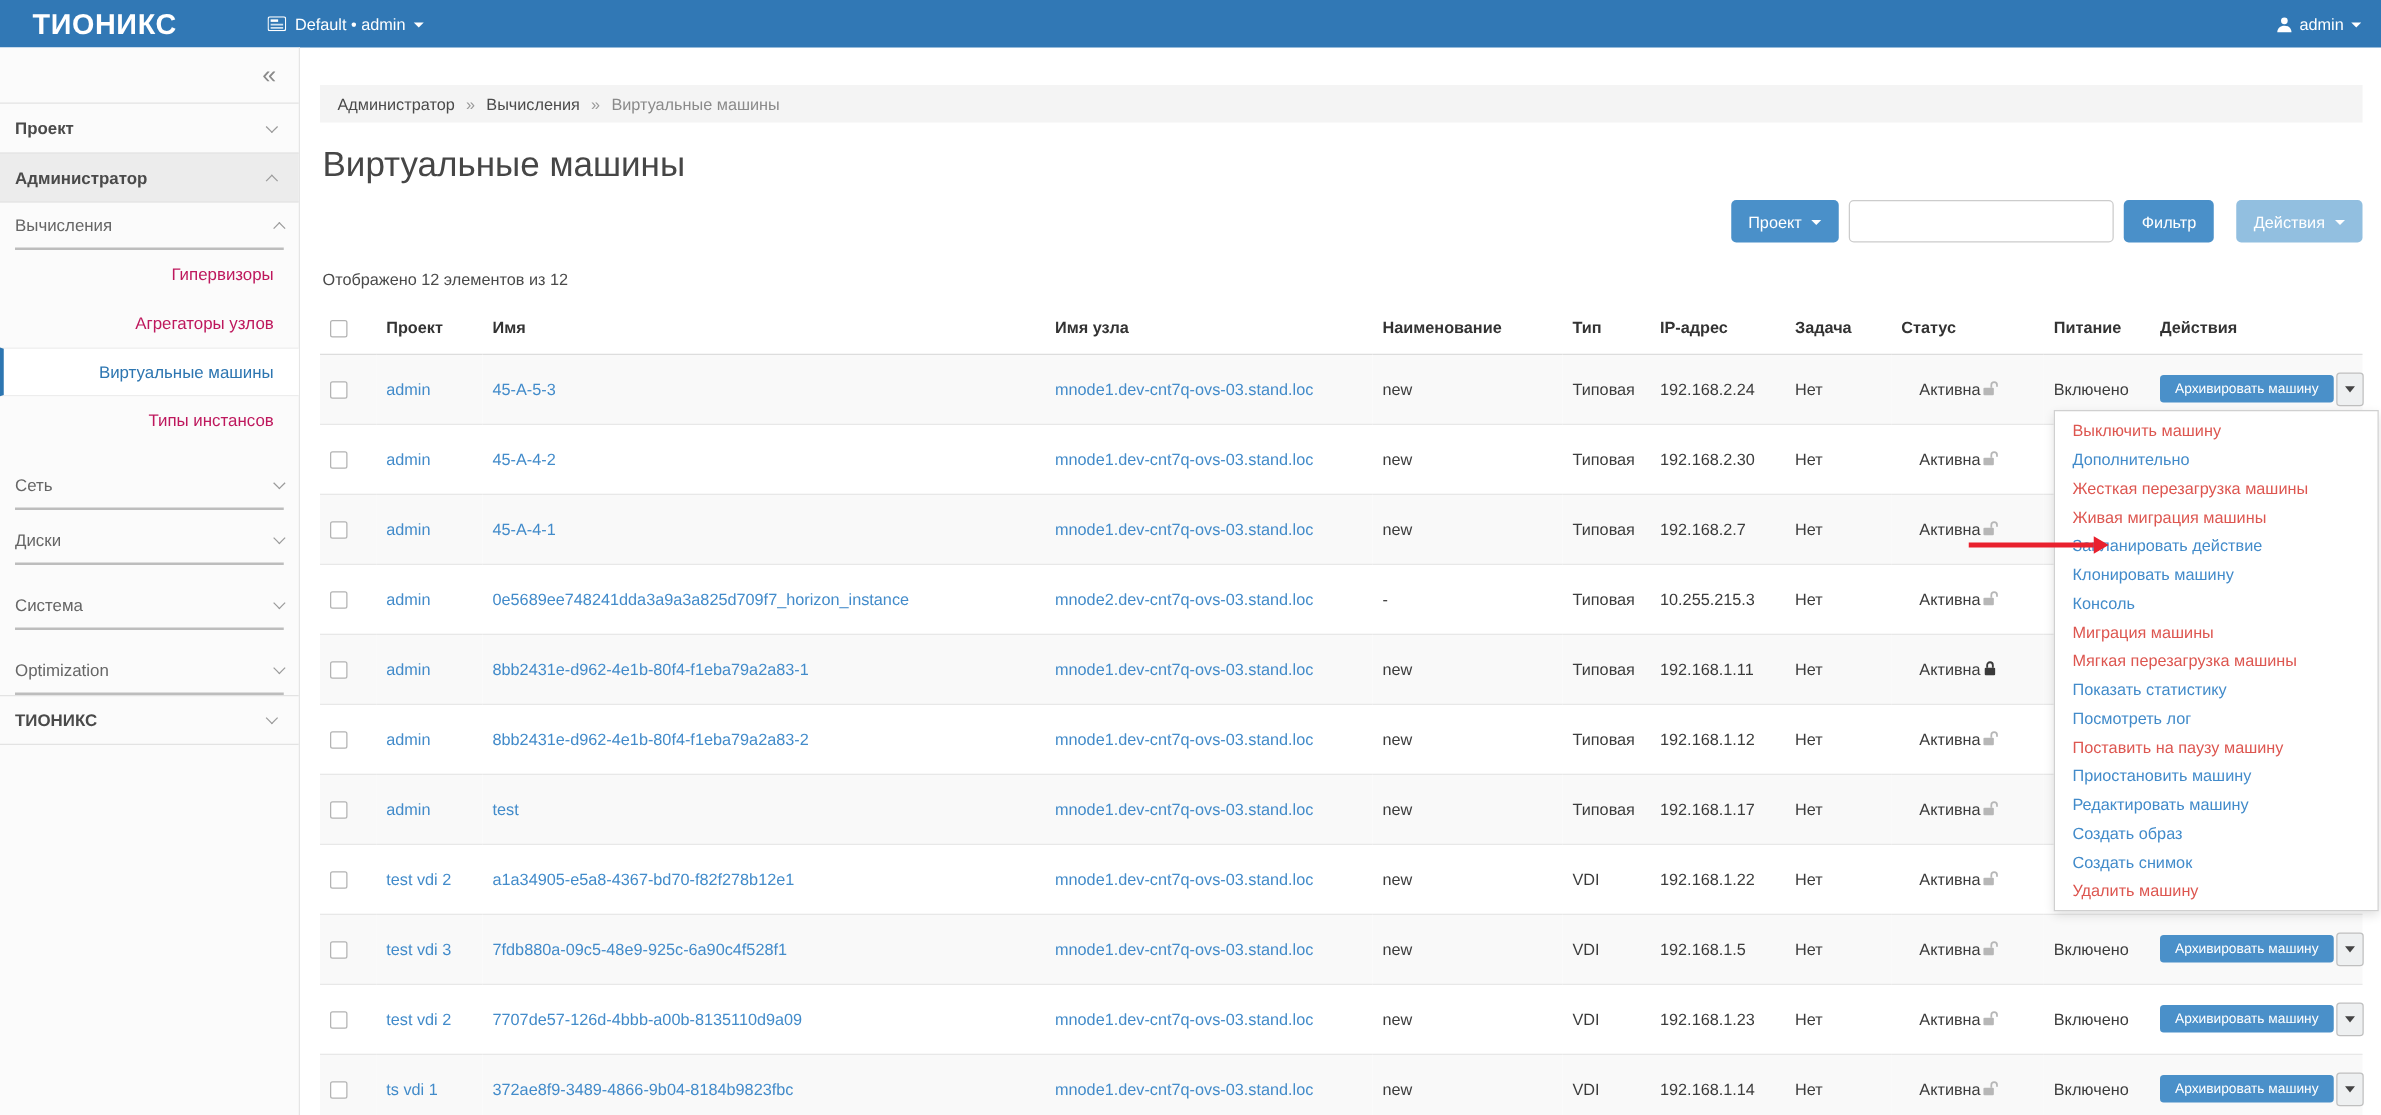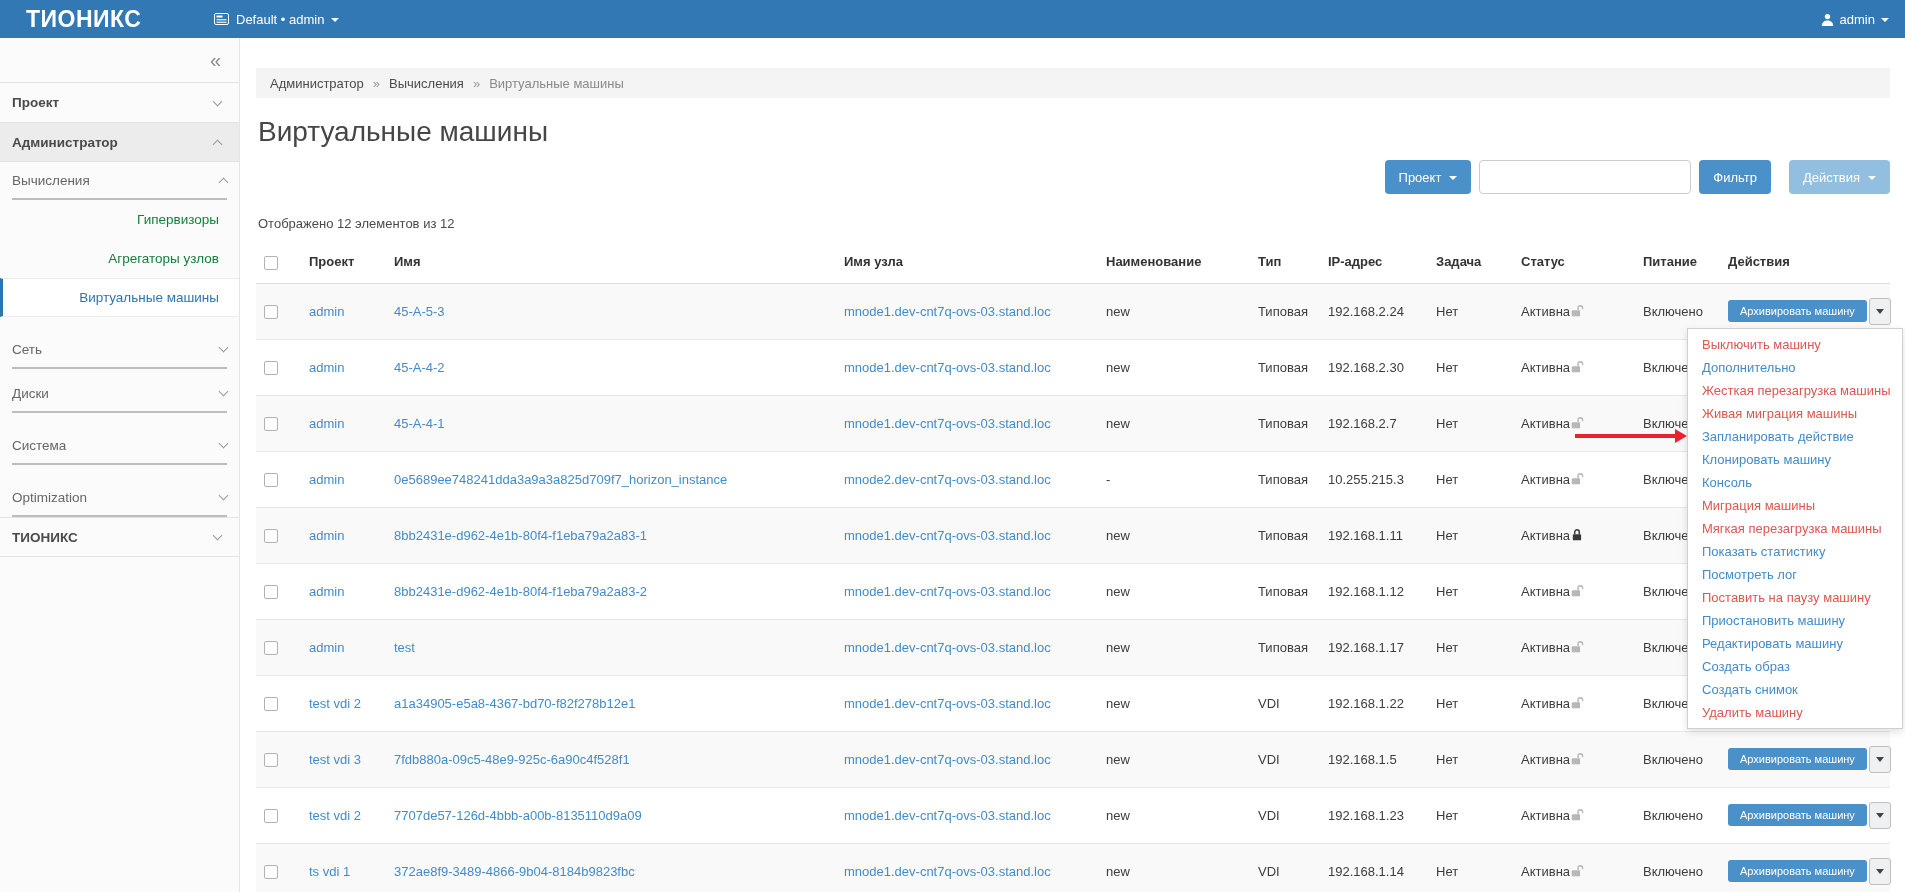--- a/index.html
+++ b/index.html
@@ -32,21 +32,21 @@
   }
   .side-panel.current { background:#ececec; border-bottom:1px solid #e3e3e3; }
   .side-overview { height:40px; display:flex; align-items:center; justify-content:flex-end; padding-right:20px; cursor:pointer; color:#555; }
   .side-subheader {
     height:38px; margin:0 12px; display:flex; align-items:center; justify-content:space-between;
     border-bottom:2px solid #bdbdbd; color:#666; cursor:pointer;
   }
   .side-links { display:flex; flex-direction:column; }
   .side-link {
     height:39px; display:flex; align-items:center; justify-content:flex-end;
-    padding-right:20px; color:#15803d; cursor:pointer;
+    padding-right:20px; color:#be185d; cursor:pointer;
   }
   .side-link.active {
     background:#fff; color:#2d76b1; border-left:3px solid #2d76b1;
     border-top:1px solid #ededed; border-bottom:1px solid #ededed;
   }
   .chev { display:inline-block; width:7px; height:7px; border-right:1.5px solid #9a9a9a; border-bottom:1.5px solid #9a9a9a; transform:rotate(45deg); margin-top:-3px; }
   .chev.up { transform:rotate(-135deg); margin-top:4px; }
   
   .main { position:absolute; left:241px; top:38px; right:0; bottom:0; padding:0 15px; }
   .breadcrumb {
@@ -69,35 +69,35 @@
   .count-line { font-size:13px; color:#4a4a4a; margin:22px 0 10px 2px; }
   
   table.vm-table { width:100%; border-collapse:collapse; font-size:13px; color:#3c3c3c; table-layout:fixed; border-bottom:1px solid #e8e8e8; }
   .vm-table th { text-align:left; font-weight:bold; padding:13px 8px; color:#333; }
   .vm-table thead tr { border-bottom:1px solid #ddd; }
   .vm-table td { padding:14px 8px; }
   .vm-table tbody tr { border-top:1px solid #e8e8e8; }
   .vm-table tbody tr:nth-child(odd) { background:#f9f9f9; }
   a.tbl-link { color:#428bca; text-decoration:none; cursor:pointer; }
   .cb { appearance:none; -webkit-appearance:none; width:14px; height:14px; border:1px solid #b3b3b3; border-radius:2px; background:#fff; margin:0; vertical-align:middle; cursor:pointer; }
-  .status-wrap { display:flex; align-items:center; justify-content:flex-start; padding-right:14px; }
+  .status-wrap { display:flex; align-items:center; justify-content:center; padding-right:14px; }
   .lock-icon { display:inline-flex; width:14px; }
   .btn-group { display:flex; align-items:center; }
   .row-btn {
     background:#4a90c9; color:#fff; font-size:11px; padding:5px 12px; border:none;
     border-radius:3px; cursor:pointer; white-space:nowrap; font-family:inherit;
   }
   .caret-btn {
     width:25px; height:27px; margin-left:2px; background:#eef0f1; border:1px solid #bfbfbf;
     border-radius:3px; display:flex; align-items:center; justify-content:center; cursor:pointer;
   }
   .caret-d { display:inline-block; width:0; height:0; border-left:4px solid transparent; border-right:4px solid transparent; border-top:5px solid #444; }
   
   .action-menu {
-    position:absolute; width:216px; background:#fff; border:1px solid #d0d0d0;
+    position:absolute; width:260px; background:#fff; border:1px solid #d0d0d0;
     box-shadow:0 3px 8px rgba(0,0,0,.12); z-index:20; padding:4px 0;
   }
   .menu-item { padding:3px 14px; font-size:13px; line-height:17px; white-space:nowrap; cursor:pointer; }
   .menu-item.red { color:#dd5650; }
   .menu-item.blue { color:#428bca; }
   
   .anno-arrow { position:absolute; z-index:30; height:4px; width:100px; background:#e9212e; }
   .anno-arrow::after {
     content:""; position:absolute; right:-12px; top:-5px; width:0; height:0;
     border-left:12px solid #e9212e; border-top:7px solid transparent; border-bottom:7px solid transparent;
@@ -147,20 +147,21 @@
     <span class="chev up"></span>
   </div>
   <div class="side-subheader">
     <span>Вычисления</span>
     <span class="chev up"></span>
   </div>
   <div class="side-links">
       <div class="side-link">Гипервизоры</div>
       <div class="side-link">Агрегаторы узлов</div>
       <div class="side-link active">Виртуальные машины</div>
+      <div class="side-link">Типы инстансов</div>
     </div>
   <div class="side-subheader" style="margin-top:14px">
     <span>Сеть</span>
     <span class="chev"></span>
   </div>
   <div class="side-subheader" style="margin-top:6px">
     <span>Диски</span>
     <span class="chev"></span>
   </div>
   <div class="side-subheader" style="margin-top:14px">

